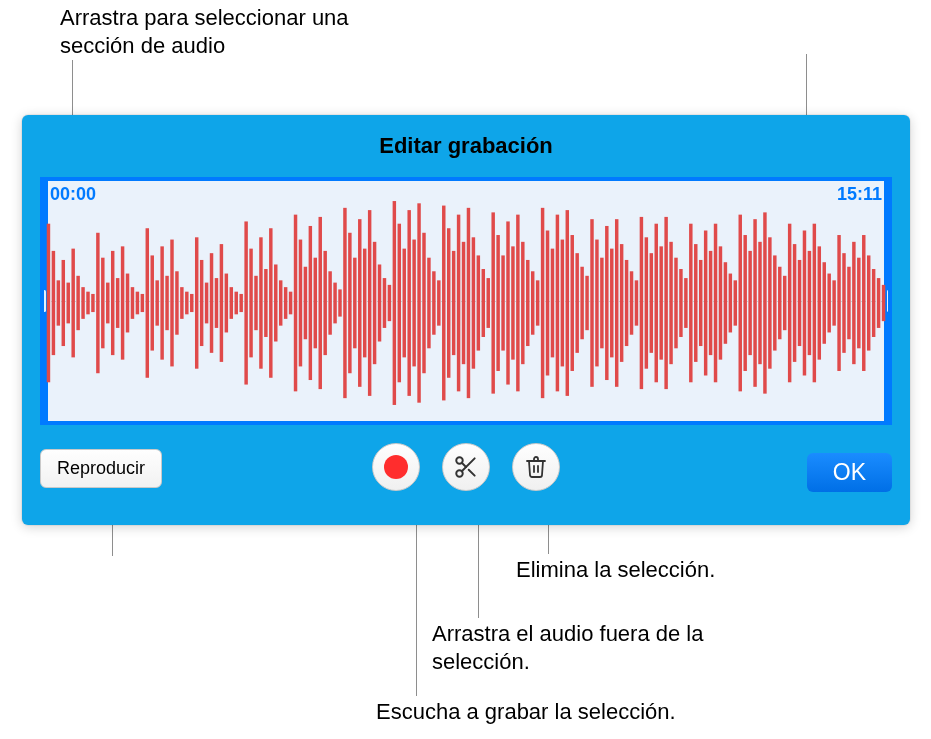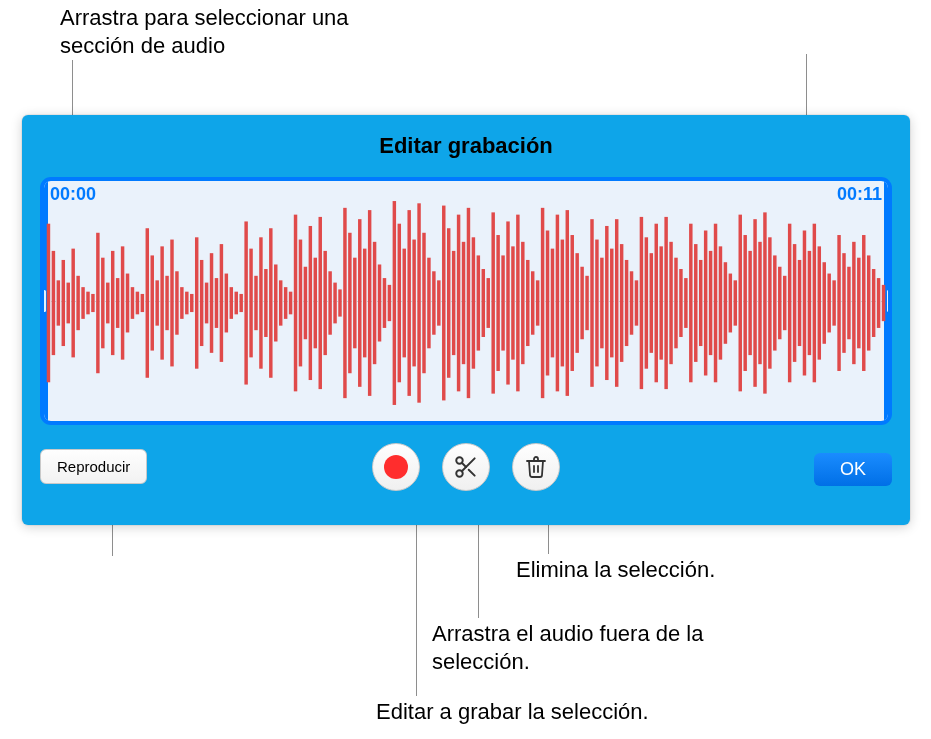--- a/index.html
+++ b/index.html
@@ -46,21 +46,21 @@
     padding: 18px 0 12px;
   }
 
   
   .wave-wrap {
     position: relative;
     margin: 6px 18px 0 18px;
     height: 248px;
     background: #eaf2fb;
     border: 4px solid #007aff;
-    border-radius: 11px;
+    border-radius: 0;
     overflow: hidden;
   }
   .time-left, .time-right {
     position: absolute;
     top: 3px;
     font-size: 18px;
     font-weight: 600;
     color: #007aff;
   }
   .time-left { left: 6px; }
@@ -110,21 +110,21 @@
   
   .toolbar {
     position: relative;
     height: 64px;
     margin: 18px 18px 0 18px;
   }
   .btn-play {
     position: absolute;
     left: 0; top: 6px;
     padding: 8px 16px;
-    font-size: 15px;
+    font-size: 18px;
     border: 1px solid #c9c9c9;
     background: linear-gradient(#fefefe, #f2f2f2);
     border-radius: 6px;
     cursor: pointer;
   }
   .tool-center {
     position: absolute;
     left: 50%;
     top: 0;
     transform: translateX(-50%);
@@ -144,35 +144,35 @@
   }
   .record-dot {
     width: 24px; height: 24px;
     border-radius: 50%;
     background: #ff2d2d;
   }
   .btn-ok {
     position: absolute;
     right: 0; top: 10px;
     padding: 6px 26px;
-    font-size: 18px;
+    font-size: 23px;
     color: #fff;
     background: linear-gradient(#1a8cff, #006fe6);
     border: none;
     border-radius: 6px;
     cursor: pointer;
   }
 </style>
 </head>
 <body>
 
 <div class="stage">
 
   <div class="callout tl">Arrastra para seleccionar una sección de audio</div>
-  <div class="callout b-record">Editar a grabar la selección.</div>
+  <div class="callout b-record">Escucha a grabar la selección.</div>
   <div class="callout b-trim">Arrastra el audio fuera de la selección.</div>
   <div class="callout b-delete">Elimina la selección.</div>
 
   <div class="line" style="left:72px; top:60px; width:1px; height:118px;"></div>
 
   <div class="line" style="right:24px; top:54px; width:1px; height:414px;"></div>
   <div class="line" style="right:24px; top:468px; width:20px; height:1px;"></div>
 
   <div class="line" style="left:112px; top:510px; width:1px; height:46px;"></div>
 
@@ -183,21 +183,21 @@
   <div class="line" style="left:548px; top:506px; width:1px; height:48px;"></div>
 
   <div class="dotted-ext left"></div>
   <div class="dotted-ext right"></div>
 
   <div class="panel">
     <div class="panel-title">Editar grabación</div>
 
     <div class="wave-wrap">
       <span class="time-left">00:00</span>
-      <span class="time-right">00:11</span>
+      <span class="time-right">15:11</span>
       <div class="wave-mid-dots"></div>
 
       <div class="handle left">
           <div class="grip"></div>
         </div>
       <div class="handle right">
           <div class="grip"></div>
         </div>
 
       <svg class="wave-svg" id="wave-svg" preserveAspectRatio="none" viewBox="0 0 840 236">

